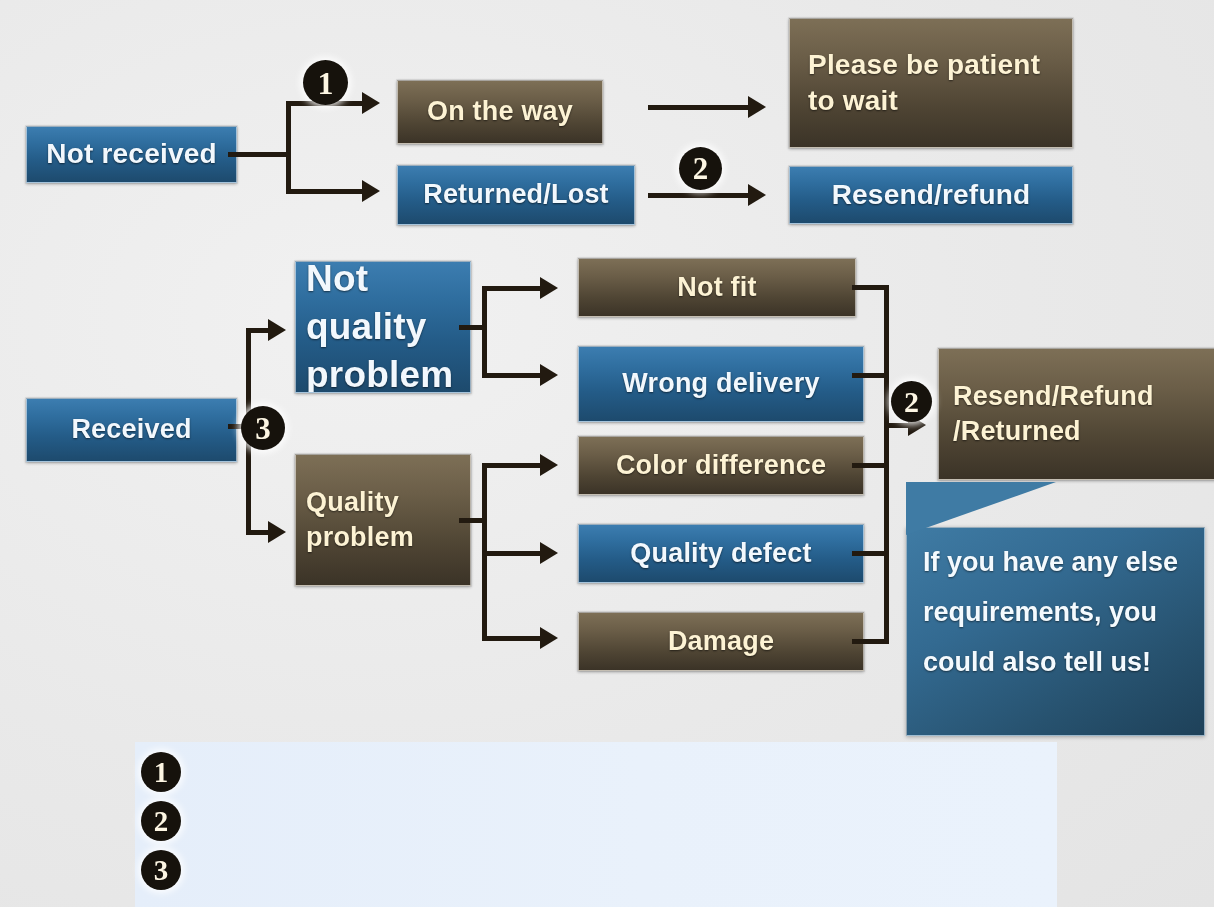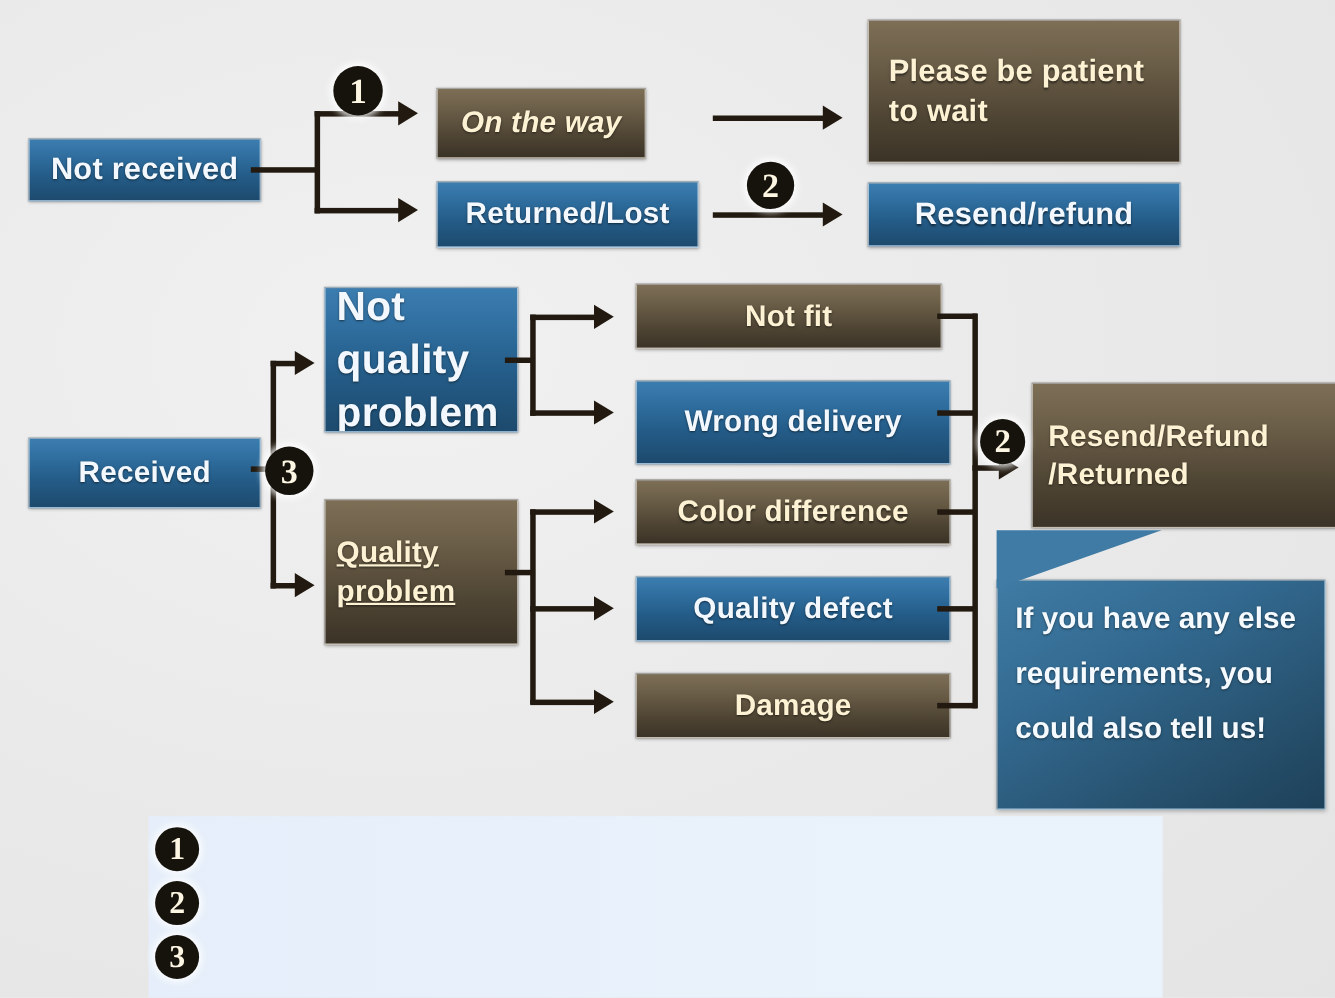--- a/index.html
+++ b/index.html
@@ -121,21 +121,21 @@
   <div class="ln lnV" style="left:286px;top:101px;height:93px;"></div>
   <div class="ln lnH" style="left:286px;top:101px;width:80px;"></div>
   <div class="arrowhead" style="left:362px;top:92px;"></div>
   <div class="ln lnH" style="left:286px;top:189px;width:80px;"></div>
   <div class="arrowhead" style="left:362px;top:180px;"></div>
 
   <div class="stepnum" style="left:303px;top:60px;width:45px;height:45px;font-size:32px;">
     <span>1</span>
   </div>
 
-  <div class="node brown" style="left:385px;top:80px;width:190px;height:64px;font-size:27px;font-style:italic;">
+  <div class="node brown" style="left:385px;top:80px;width:206px;height:64px;font-size:27px;">
     <span>On the way</span>
   </div>
 
   <div class="node blue" style="left:385px;top:165px;width:238px;height:60px;font-size:27px;">
     <span>Returned/Lost</span>
   </div>
 
   <div class="ln lnH" style="left:648px;top:105px;width:105px;"></div>
   <div class="arrowhead" style="left:748px;top:96px;"></div>
 
@@ -169,21 +169,21 @@
   <div class="stepnum" style="left:241px;top:406px;width:44px;height:44px;font-size:31px;">
     <span>3</span>
   </div>
 
   <div class="node blue" style="left:283px;top:261px;width:176px;height:132px;font-size:37px;
               justify-content:flex-start;text-align:left;padding-left:10px;">
     <span>Not quality problem</span>
   </div>
 
   <div class="node brown" style="left:283px;top:454px;width:176px;height:132px;font-size:27px;
-              justify-content:center;text-align:left;padding-left:10px;text-decoration:underline;">
+              justify-content:center;text-align:left;padding-left:10px;">
     <span>Quality problem</span>
   </div>
 
   <div class="ln lnH" style="left:459px;top:325px;width:27px;"></div>
   <div class="ln lnV" style="left:482px;top:286px;height:92px;"></div>
   <div class="ln lnH" style="left:482px;top:286px;width:62px;"></div>
   <div class="arrowhead" style="left:540px;top:277px;"></div>
   <div class="ln lnH" style="left:482px;top:373px;width:62px;"></div>
   <div class="arrowhead" style="left:540px;top:364px;"></div>
 

